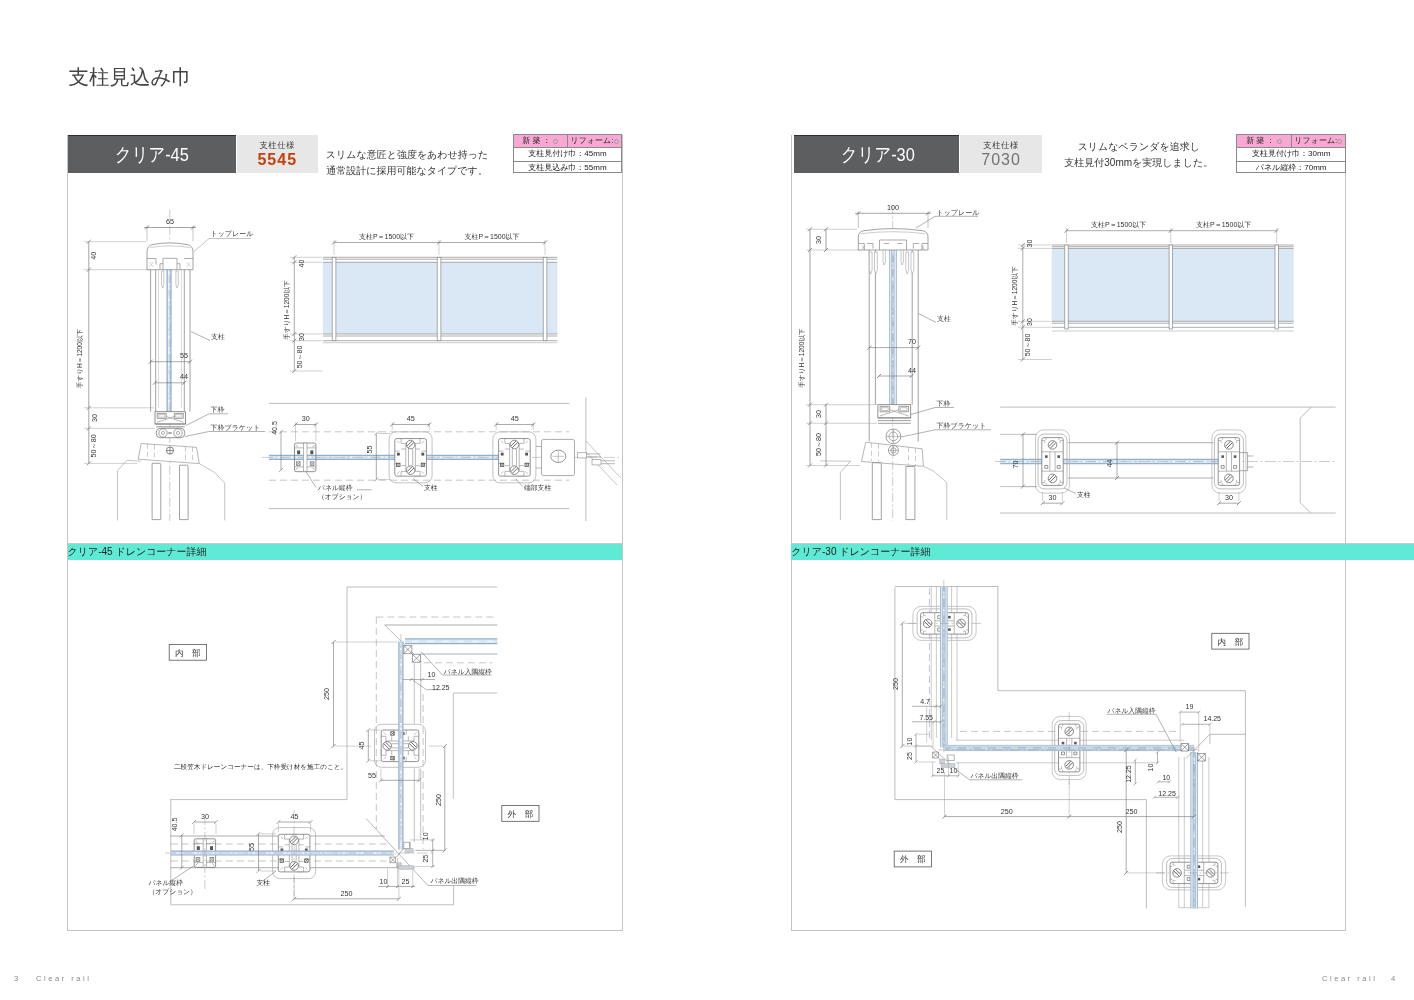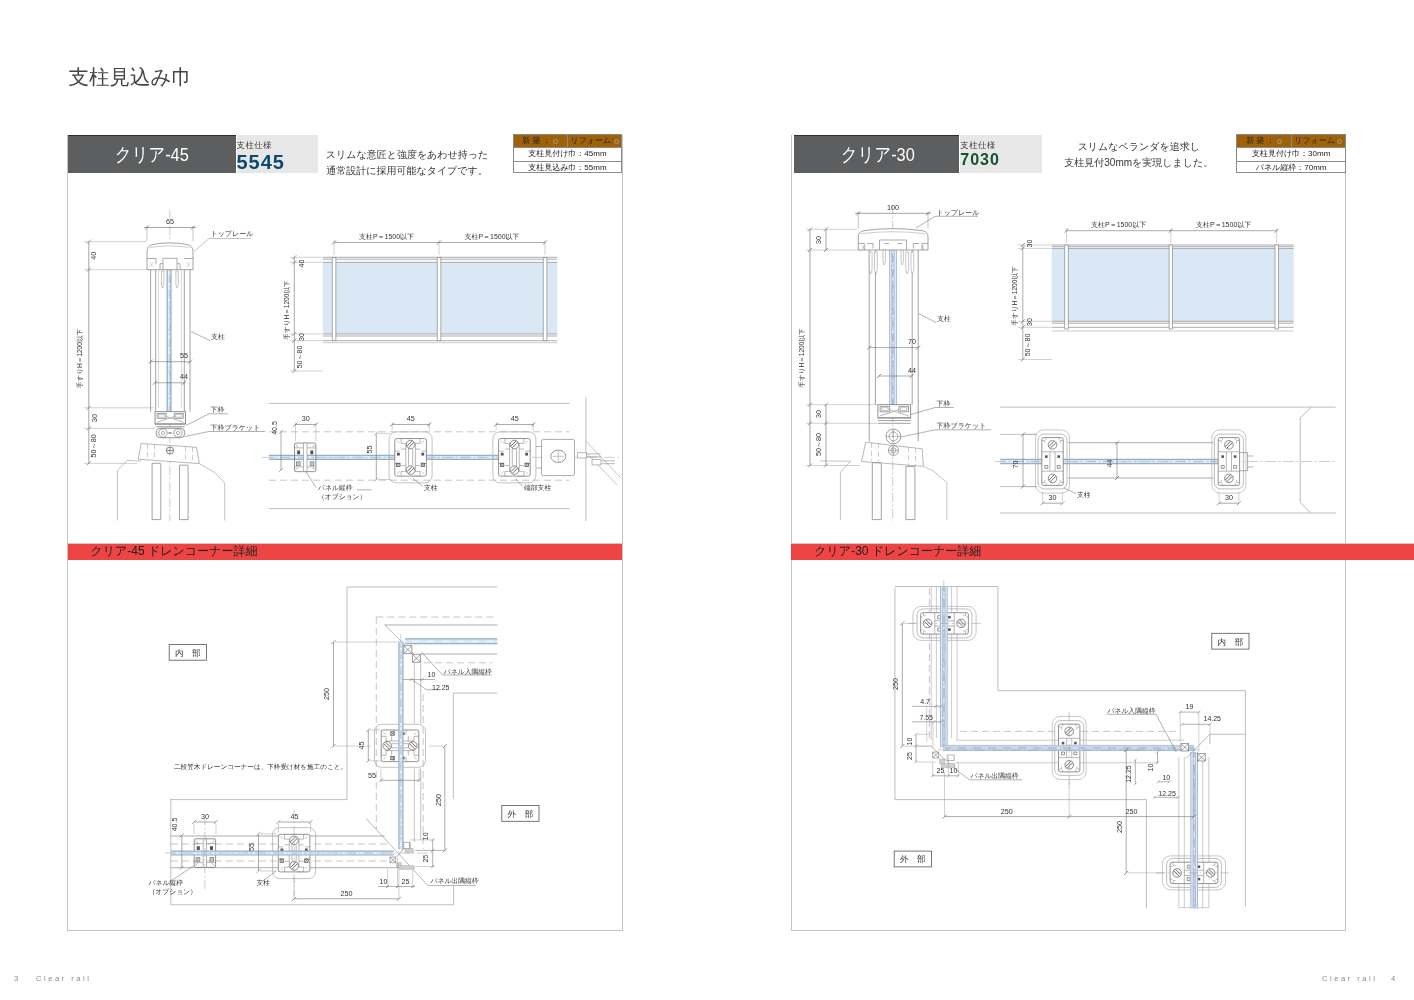--- a/index.html
+++ b/index.html
@@ -1,55 +1,55 @@
 <!DOCTYPE html>
 <html><head><meta charset="utf-8"><style>
 *{margin:0;padding:0;box-sizing:border-box}
 html,body{width:1414px;height:1000px;background:#fff;font-family:"Liberation Sans",sans-serif}
 .t{position:absolute}
 .hdr-dark{background:#5d5e60;color:#fff;font-weight:normal;font-size:19px;text-align:center;line-height:37.5px;letter-spacing:0px;border-top:1px solid #2e2e2e}
-.hdr-gray{background:#e7e7e8;border-left:1px solid #fff}
+.hdr-gray{background:#e7e7e8;text-align:center;border-left:1px solid #fff}
 .hdr-desc{font-size:10px;color:#333;text-align:center;line-height:15.5px;padding-top:4px}
 .itab{font-size:8px;color:#222;border:0.8px solid #8a8a8a}
-.itab .r1{background:#a16207;border-bottom:0.8px solid #8a8a8a;display:flex}
+.itab .r1{background:#f9a8d4;border-bottom:0.8px solid #8a8a8a;display:flex}
 .itab .c{flex:1;text-align:center;line-height:12.2px;white-space:nowrap}
 .itab .c+.c{border-left:0.8px solid #8a8a8a}
 .itab .r2{text-align:center;line-height:12.4px;border-bottom:0.8px solid #8a8a8a}
 .itab .r3{text-align:center;line-height:12.4px}
-.subbar{background:#ef4444;border-top:1.4px solid #c9c9c9;font-size:12px;color:#222;line-height:15.5px;padding-left:23px}
+.subbar{background:#5eead4;border-top:1.4px solid #c9c9c9;font-size:10px;color:#222;line-height:15.5px;padding-left:0}
 .pborder{border-left:0.8px solid #c4c4c4;border-right:0.8px solid #c4c4c4;border-bottom:0.8px solid #c4c4c4}
 .foot{font-size:7.6px;color:#8a8a8a;letter-spacing:2.5px}
 .ring{display:inline-block;width:5px;height:5px;border:1.2px solid #9a9a9a;border-radius:50%;vertical-align:-0.5px}
 svg text{fill:#333;font-family:"Liberation Sans",sans-serif}
 </style></head><body>
 
 <div class="t" style="left:68.5px;top:63px;font-size:20.5px;letter-spacing:0px;color:#444;font-weight:300">支柱見込み巾</div>
 
 <div class="t pborder" style="left:67.1px;top:135px;width:555.6px;height:795.5px"></div>
 <div class="t pborder" style="left:790.9px;top:135px;width:555.6px;height:795.5px"></div>
 
 <div class="t hdr-dark" style="left:67.5px;top:135px;width:168px;height:37.7px"><span style="display:inline-block;transform:scaleX(0.86)">クリア-45</span></div>
 <div class="t hdr-gray" style="left:235.5px;top:135px;width:82.5px;height:37.7px">
   <div style="font-size:8.3px;color:#333;margin-top:5px;letter-spacing:0.6px">支柱仕様</div>
-  <div style="font-size:20px;font-weight:bold;color:#0c4a6e;line-height:1.15;letter-spacing:1px">5545</div>
+  <div style="font-size:16px;font-weight:bold;color:#c2410c;line-height:1.15;letter-spacing:1px">5545</div>
 </div>
 <div class="t hdr-desc" style="left:318px;top:143px;width:178px;height:37.7px">スリムな意匠と強度をあわせ持った<br>通常設計に採用可能なタイプです。</div>
 <div class="t itab" style="left:512.5px;top:134.2px;width:109.7px;height:39.3px">
   <div class="r1">
       <div class="c">新 築 ： <span class="ring"></span></div>
       <div class="c">リフォーム:<span class="ring"></span></div>
     </div>
   <div class="r2">支柱見付け巾：45mm</div>
   <div class="r3">支柱見込み巾：55mm</div>
 </div>
 
 <div class="t hdr-dark" style="left:794px;top:135px;width:168px;height:37.7px"><span style="display:inline-block;transform:scaleX(0.86)">クリア-30</span></div>
 <div class="t hdr-gray" style="left:959.3px;top:135px;width:82.5px;height:37.7px">
   <div style="font-size:8.3px;color:#333;margin-top:5px;letter-spacing:0.6px">支柱仕様</div>
-  <div style="font-size:16px;font-weight:bold;color:#14532d;line-height:1.15;letter-spacing:1px">7030</div>
+  <div style="font-size:16px;font-weight:normal;color:#737373;line-height:1.15;letter-spacing:1px">7030</div>
 </div>
 <div class="t hdr-desc" style="left:1041.8px;top:135px;width:194px;height:37.7px">スリムなベランダを追求し<br>支柱見付30mmを実現しました。</div>
 <div class="t itab" style="left:1236.3px;top:134.2px;width:109.7px;height:39.3px">
   <div class="r1">
       <div class="c">新 築 ： <span class="ring"></span></div>
       <div class="c">リフォーム:<span class="ring"></span></div>
     </div>
   <div class="r2">支柱見付け巾：30mm</div>
   <div class="r3">パネル縦枠：70mm</div>
 </div>

